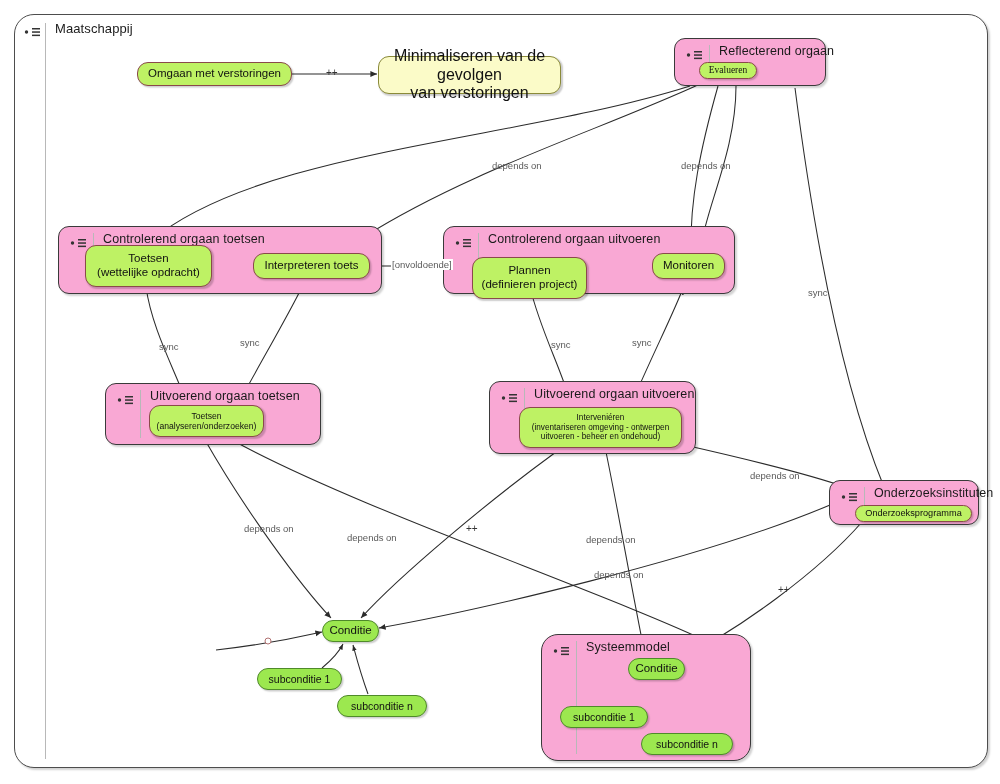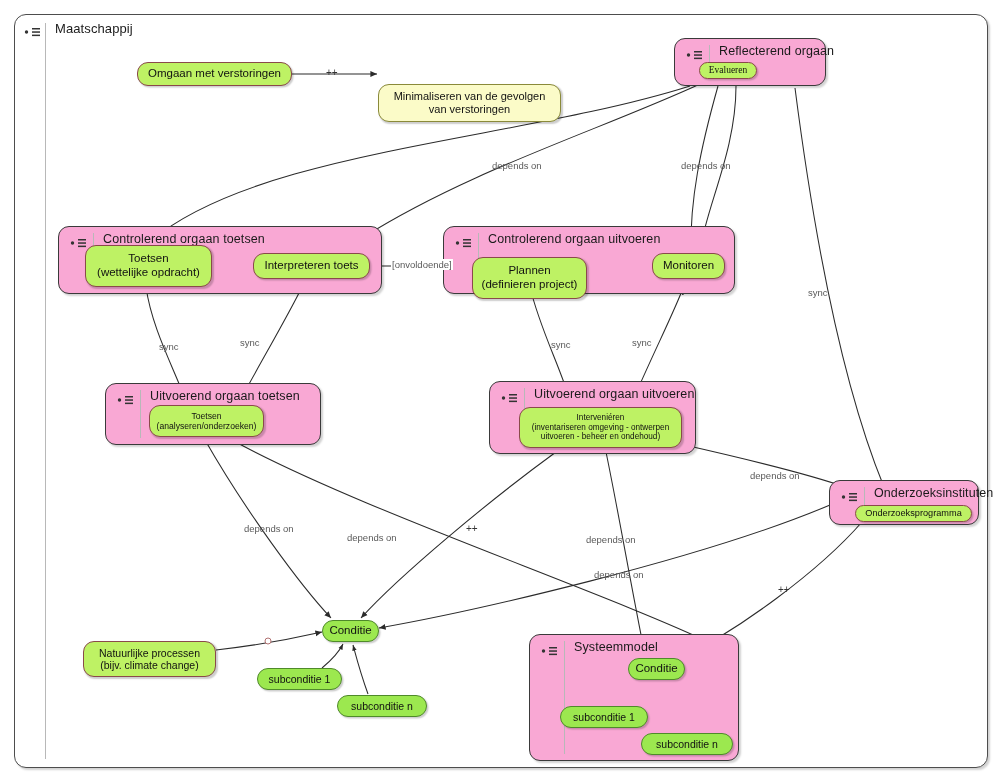--- a/index.html
+++ b/index.html
@@ -1,21 +1,21 @@
 <!DOCTYPE html>
 <html><head>
 <meta charset="utf-8">
 <style>
   html,body{margin:0;padding:0;background:#ffffff;}
   body{font-family:"Liberation Sans", sans-serif;}
   #canvas{position:relative;width:1000px;height:784px;overflow:hidden;background:#fff;}
   svg.layer{position:absolute;left:0;top:0;width:1000px;height:784px;}
   .outerframe{
     position:absolute;left:14px;top:14px;width:972px;height:752px;
-    border:1.2px solid #4d4d4d;border-radius:12px;background:#fff;
+    border:1.2px solid #4d4d4d;border-radius:20px;background:#fff;
     box-shadow:2px 2px 2px rgba(0,0,0,.18);
   }
   .group{
     position:absolute;border:1.2px solid #3a3a3a;border-radius:11px;background:#f9a8d4;
     box-shadow:2px 2px 2px rgba(0,0,0,.18);
   }
   .g-ico{position:absolute;left:10px;top:9px;width:20px;height:14px;}
   .g-sep{position:absolute;top:6px;bottom:6px;left:34px;width:1px;background:#b8b8b8;}
   .g-title{
     position:absolute;left:44px;top:5px;font-size:12.5px;color:#1a1a1a;
@@ -201,36 +201,36 @@
         <rect x="9" y="3" width="8" height="1.5" fill="#333"></rect>
         <rect x="9" y="6.3" width="8" height="1.5" fill="#333"></rect>
         <rect x="9" y="9.6" width="8" height="1.5" fill="#333"></rect>
       </svg>
     </span>
     <span class="g-sep"></span>
     <span class="g-title">Onderzoeksinstituten</span>
   </div>
 
 
-  <div class="group" style="left:529px;top:634px;width:208px;height:125px;">
+  <div class="group" style="left:541px;top:634px;width:208px;height:125px;border-radius:17px;">
     <span class="g-ico">
       <svg width="20" height="14" viewBox="0 0 20 14">
         <circle cx="3.5" cy="7" r="1.7" fill="#333"></circle>
         <rect x="9" y="3" width="8" height="1.5" fill="#333"></rect>
         <rect x="9" y="6.3" width="8" height="1.5" fill="#333"></rect>
         <rect x="9" y="9.6" width="8" height="1.5" fill="#333"></rect>
       </svg>
     </span>
     <span class="g-sep"></span>
     <span class="g-title">Systeemmodel</span>
   </div>
 
   <div class="node n-pink" style="left:137px;top:62px;width:155px;height:24px;font-size:11.5px;">Omgaan met verstoringen</div>
 
-  <div class="node n-yellow" style="left:378px;top:56px;width:183px;height:38px;font-size:11px;white-space:pre-line;margin-top:28px;">Minimaliseren van de gevolgen
+  <div class="node n-yellow" style="left:378px;top:56px;width:183px;height:38px;font-size:16px;white-space:pre-line;">Minimaliseren van de gevolgen
 van verstoringen</div>
 
   <div class="node n-pink" style="left:699px;top:62px;width:58px;height:17px;font-size:9.5px;font-family:Liberation Serif, serif;">Evalueren</div>
 
   <div class="node n-pink" style="left:85px;top:245px;width:127px;height:42px;font-size:11.5px;white-space:pre-line;">Toetsen
 (wettelijke opdracht)</div>
 
   <div class="node n-pink" style="left:253px;top:253px;width:117px;height:26px;font-size:11.5px;">Interpreteren toets</div>
 
   <div class="node n-pink" style="left:472px;top:257px;width:115px;height:42px;font-size:11.5px;white-space:pre-line;">Plannen
@@ -240,22 +240,20 @@
 
   <div class="node n-pink" style="left:149px;top:405px;width:115px;height:32px;font-size:8.6px;white-space:pre-line;">Toetsen
 (analyseren/onderzoeken)</div>
 
   <div class="node n-pink" style="left:519px;top:407px;width:163px;height:41px;font-size:8.2px;white-space:pre-line;">Interveniéren
 (inventariseren omgeving - ontwerpen
 uitvoeren - beheer en ondehoud)</div>
 
   <div class="node n-pink" style="left:855px;top:505px;width:117px;height:17px;font-size:9.2px;">Onderzoeksprogramma</div>
 
-  <div class="node n-pink" style="left:83px;top:641px;width:133px;height:36px;font-size:10.5px;white-space:pre-line;">Natuurlijke processen
-(bijv. climate change)</div>
 
   <div class="node n-green" style="left:322px;top:620px;width:57px;height:22px;font-size:11.5px;">Conditie</div>
 
   <div class="node n-green" style="left:257px;top:668px;width:85px;height:22px;font-size:10.5px;">subconditie 1</div>
 
   <div class="node n-green" style="left:337px;top:695px;width:90px;height:22px;font-size:10.5px;">subconditie n</div>
 
   <div class="node n-green" style="left:628px;top:658px;width:57px;height:22px;font-size:11.5px;">Conditie</div>
 
   <div class="node n-green" style="left:560px;top:706px;width:88px;height:22px;font-size:10.5px;">subconditie 1</div>

